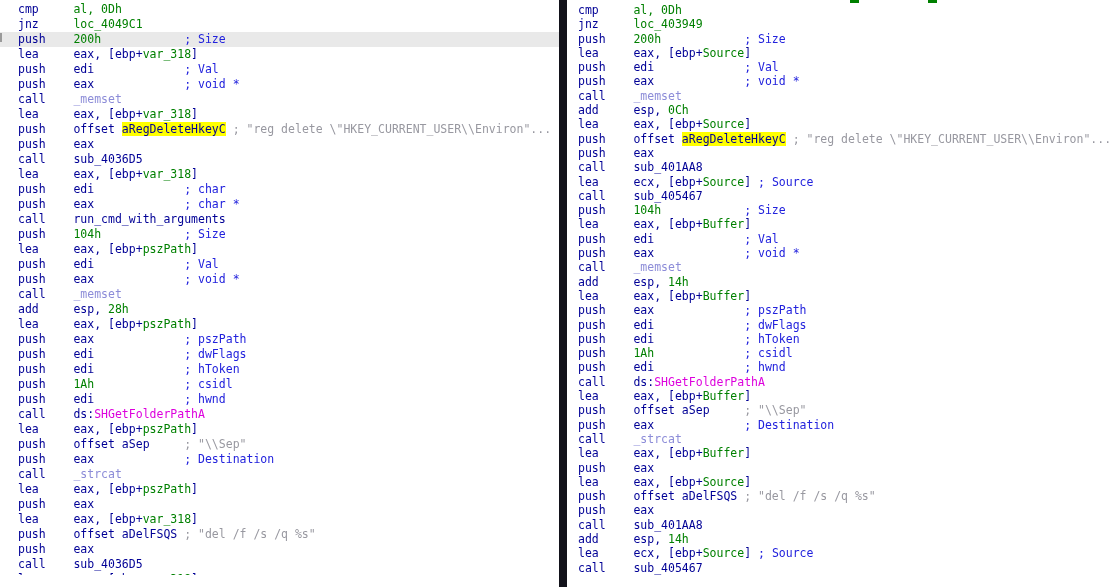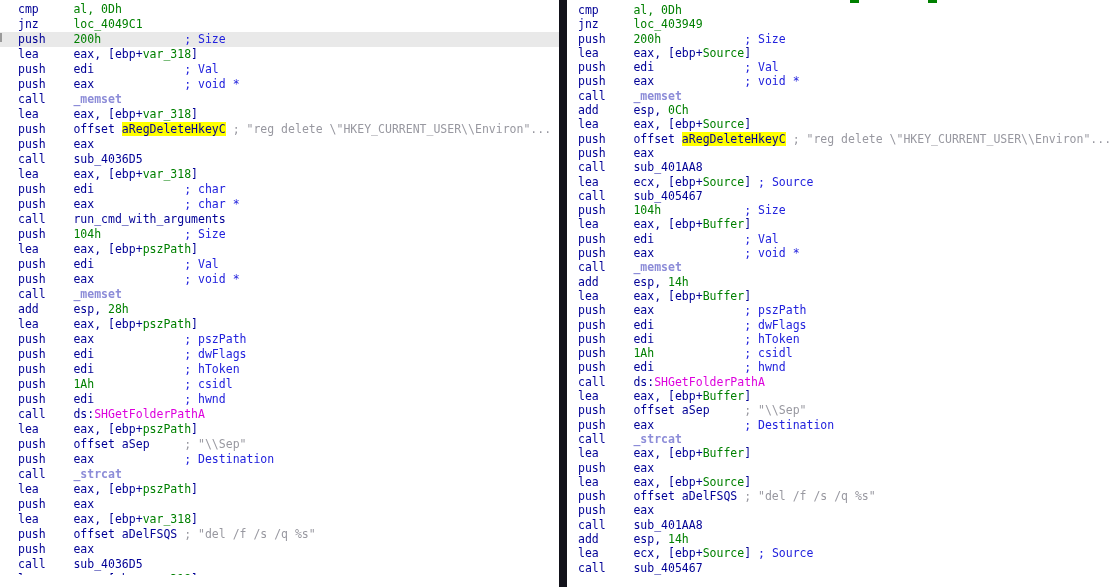--- a/index.html
+++ b/index.html
@@ -10,21 +10,21 @@
   #pane-right{left:567px;width:549px;padding-top:3px;}
   #pane-left .line{line-height:15px;height:15px;padding-left:18px;}
   #pane-right .line{line-height:14.3px;height:14.3px;padding-left:11px;}
   .line{width:100%;}
   .hl-line{background:var(--row-hl);}
   #divider{position:absolute;left:559px;top:0;bottom:0;width:8px;background:var(--divider);}
   .tk-k{color:var(--navy);}
   .tk-g{color:var(--green);}
   .tk-c{color:var(--cmt);}
   .tk-s{color:var(--strcmt);}
-  .tk-l{color:var(--lib);font-weight:bold;}
+  .tk-l{color:var(--lib);}
   .tk-i{color:var(--imp);text-align:right;}
   .tk-h{color:var(--navy);background:var(--symbol-hl);}
   #caret-tick{position:absolute;left:0;top:33px;width:2px;height:9px;background:#9a9a9a;}
   .frag{position:absolute;top:0;height:3px;width:9px;background:var(--green);}
   #frag-1{left:850px;}
   #frag-2{left:928px;}
 </style>
 </head>
 <body>
 

